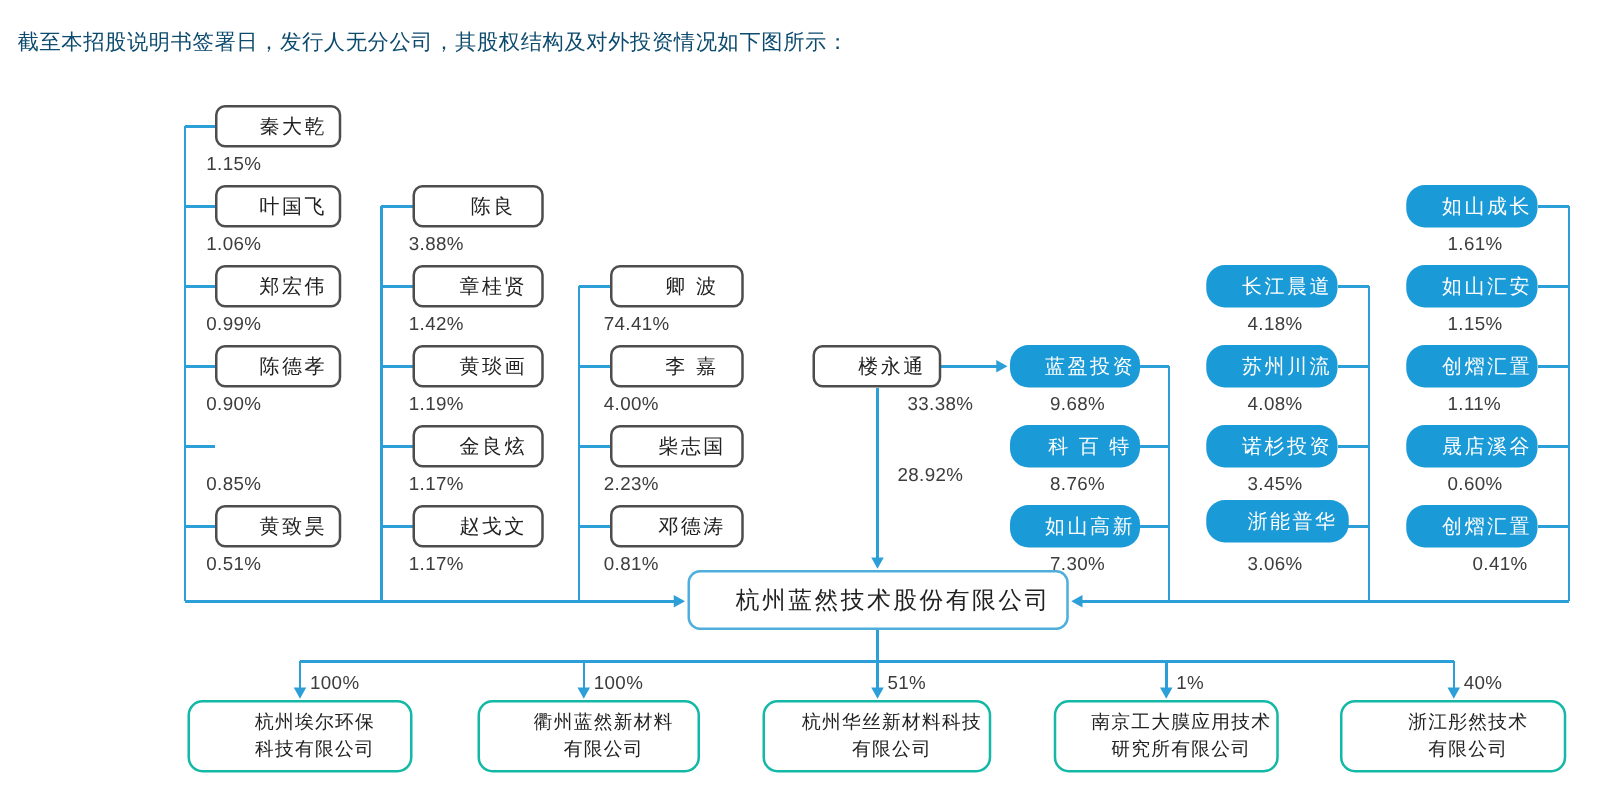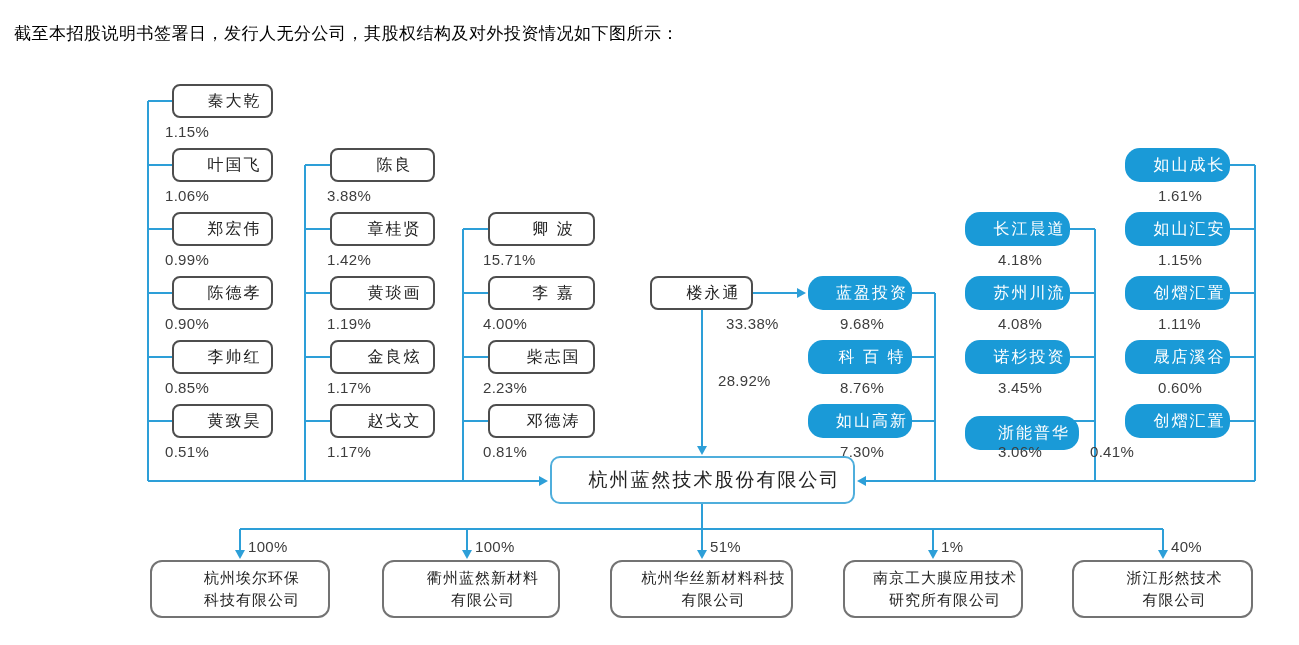--- a/index.html
+++ b/index.html
@@ -1,39 +1,39 @@
 <!DOCTYPE html>
 <html><head>
 <meta charset="utf-8">
 <style>
   html,body{margin:0;padding:0;background:#fff;}
   #stage{
     position:relative;width:1299px;height:645px;background:#fff;overflow:hidden;
     font-family:"Liberation Sans","DejaVu Sans",sans-serif;
   }
   #hdr{
-    position:absolute;left:14px;top:22px;font-size:17px;color:#000000;letter-spacing:.5px;
+    position:absolute;left:14px;top:22px;font-size:17px;color:#0c4a6e;letter-spacing:.5px;
   }
   svg.wires{position:absolute;left:0;top:0;}
   .node{
     position:absolute;display:flex;align-items:center;justify-content:center;
     box-sizing:border-box;font-size:16px;color:#222;letter-spacing:2px;padding-left:24px;
   }
   .nw{ 
     width:101px;height:34px;background:#fff;border:2px solid #4d4d4d;border-radius:8px;
   }
   .nb{ 
     width:104px;height:34px;background:#1a9ad7;border-radius:15px;color:#fff;
   }
   .company{
     left:550px;top:456px;width:305px;height:48px;background:#fff;
     border:2px solid #4faedc;border-radius:10px;font-size:19px;letter-spacing:2px;color:#222;
   }
   .sub{
-    top:560px;height:58px;background:#fff;border:2px solid #737373;border-radius:12px;
+    top:560px;height:58px;background:#fff;border:2px solid #14b8a6;border-radius:12px;
     font-size:15px;letter-spacing:1px;text-align:center;white-space:pre-line;line-height:1.5;color:#222;
   }
   .pct{
     position:absolute;font-size:15px;color:#3d3d3d;white-space:nowrap;letter-spacing:.3px;
   }
   .pr{width:80px;}
 </style>
 </head>
 <body>
 
@@ -87,38 +87,37 @@
   </svg>
 
   <div class="node nw" style="left:172px;top:84px">秦大乾</div>
   <div class="pct" style="left:165px;top:123px">1.15%</div>
   <div class="node nw" style="left:172px;top:148px">叶国飞</div>
   <div class="pct" style="left:165px;top:187px">1.06%</div>
   <div class="node nw" style="left:172px;top:212px">郑宏伟</div>
   <div class="pct" style="left:165px;top:251px">0.99%</div>
   <div class="node nw" style="left:172px;top:276px">陈德孝</div>
   <div class="pct" style="left:165px;top:315px">0.90%</div>
-  <div class="node nw" style="left:172px;top:340px">李帅红</div>
   <div class="pct" style="left:165px;top:379px">0.85%</div>
   <div class="node nw" style="left:172px;top:404px">黄致昊</div>
   <div class="pct" style="left:165px;top:443px">0.51%</div>
 
   <div class="node nw" style="left:330px;top:148px;width:105px">陈良</div>
   <div class="pct" style="left:327px;top:187px">3.88%</div>
   <div class="node nw" style="left:330px;top:212px;width:105px">章桂贤</div>
   <div class="pct" style="left:327px;top:251px">1.42%</div>
   <div class="node nw" style="left:330px;top:276px;width:105px">黄琰画</div>
   <div class="pct" style="left:327px;top:315px">1.19%</div>
   <div class="node nw" style="left:330px;top:340px;width:105px">金良炫</div>
   <div class="pct" style="left:327px;top:379px">1.17%</div>
   <div class="node nw" style="left:330px;top:404px;width:105px">赵戈文</div>
   <div class="pct" style="left:327px;top:443px">1.17%</div>
 
   <div class="node nw" style="left:488px;top:212px;width:107px">卿 波</div>
-  <div class="pct" style="left:483px;top:251px">15.71%</div>
+  <div class="pct" style="left:483px;top:251px">74.41%</div>
   <div class="node nw" style="left:488px;top:276px;width:107px">李 嘉</div>
   <div class="pct" style="left:483px;top:315px">4.00%</div>
   <div class="node nw" style="left:488px;top:340px;width:107px">柴志国</div>
   <div class="pct" style="left:483px;top:379px">2.23%</div>
   <div class="node nw" style="left:488px;top:404px;width:107px">邓德涛</div>
   <div class="pct" style="left:483px;top:443px">0.81%</div>
 
   <div class="node nw" style="left:650px;top:276px;width:103px">楼永通</div>
   <div class="pct pr" style="left:726px;top:315px">33.38%</div>
   <div class="pct" style="left:718px;top:372px">28.92%</div>
@@ -129,33 +128,33 @@
   <div class="pct pr" style="left:840px;top:379px">8.76%</div>
   <div class="node nb" style="left:808px;top:404px">如山高新</div>
   <div class="pct pr" style="left:840px;top:443px">7.30%</div>
 
   <div class="node nb" style="left:965px;top:212px;width:105px">长江晨道</div>
   <div class="pct pr" style="left:998px;top:251px">4.18%</div>
   <div class="node nb" style="left:965px;top:276px;width:105px">苏州川流</div>
   <div class="pct pr" style="left:998px;top:315px">4.08%</div>
   <div class="node nb" style="left:965px;top:340px;width:105px">诺杉投资</div>
   <div class="pct pr" style="left:998px;top:379px">3.45%</div>
-  <div class="node nb" style="left:965px;top:416px;width:114px">浙能普华</div>
+  <div class="node nb" style="left:965px;top:400px;width:114px">浙能普华</div>
   <div class="pct pr" style="left:998px;top:443px">3.06%</div>
 
   <div class="node nb" style="left:1125px;top:148px;width:105px">如山成长</div>
   <div class="pct pr" style="left:1158px;top:187px">1.61%</div>
   <div class="node nb" style="left:1125px;top:212px;width:105px">如山汇安</div>
   <div class="pct pr" style="left:1158px;top:251px">1.15%</div>
   <div class="node nb" style="left:1125px;top:276px;width:105px">创熠汇置</div>
   <div class="pct pr" style="left:1158px;top:315px">1.11%</div>
   <div class="node nb" style="left:1125px;top:340px;width:105px">晟店溪谷</div>
   <div class="pct pr" style="left:1158px;top:379px">0.60%</div>
   <div class="node nb" style="left:1125px;top:404px;width:105px">创熠汇置</div>
-  <div class="pct pr" style="left:1090px;top:443px">0.41%</div>
+  <div class="pct pr" style="left:1178px;top:443px">0.41%</div>
 
   <div class="node company">杭州蓝然技术股份有限公司</div>
 
   <div class="node sub" style="left:150px;width:180px">杭州埃尔环保
 科技有限公司</div>
   <div class="pct" style="left:248px;top:538px">100%</div>
   <div class="node sub" style="left:382px;width:178px">衢州蓝然新材料
 有限公司</div>
   <div class="pct" style="left:475px;top:538px">100%</div>
   <div class="node sub" style="left:610px;width:183px">杭州华丝新材料科技

